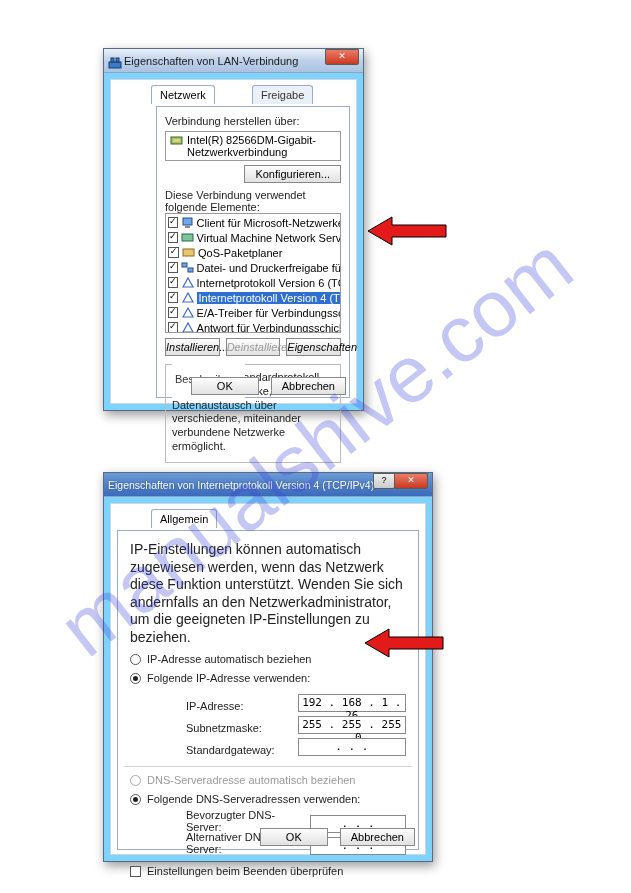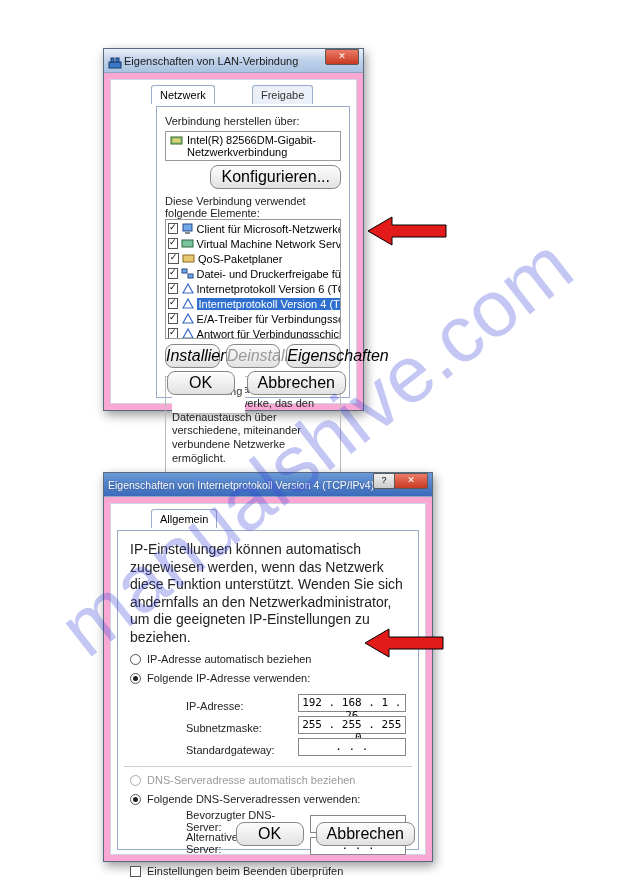--- a/index.html
+++ b/index.html
@@ -21,21 +21,21 @@
     pointer-events: none;
     white-space: nowrap;
     font-family: sans-serif;
     z-index: 50;
   }
   .page { width:631px; position:relative; padding-top:10px; padding-bottom:30px; height:893px;}
   .dialog {
     position: absolute;
     border: 1px solid #5a6a80;
     box-shadow: 2px 4px 10px rgba(0,0,0,0.4);
-    background:#f9a8d4;
+    background:#7dd3fc;
   }
   .dlg1 { left:103px; top:48px; width:261px; height:363px; }
   .dlg2 { left:103px; top:472px; width:330px; height:390px; }
   
   .titlebar {
     height: 24px;
     background: linear-gradient(to bottom, #eaf0f8, #bfd1ea 50%, #aac3e2);
     border-bottom:1px solid #8ea4c3;
     display:flex; align-items:center;
     padding-left:4px;
@@ -89,23 +89,23 @@
   .label { font-size:11px; color:#222; }
   .sunken {
     border:1px solid #9a9a9a;
     background:#fff;
     padding:2px 4px;
     font-size:11px;
   }
   .btn {
     display:inline-block;
     border:1px solid #888;
-    border-radius:8px;
+    border-radius:0;
     background:linear-gradient(#fdfdfd,#e1e1e1);
-    font-size:16px;
+    font-size:11px;
     padding:2px 10px;
     text-align:center;
     min-width:60px;
   }
   .btn.disabled { color:#9a9a9a; }
   .row-right { text-align:right; margin-top:4px;}
   .groupbox {
     border:1px solid #bbb;
     padding:6px 6px 8px;
     margin-top:6px;

